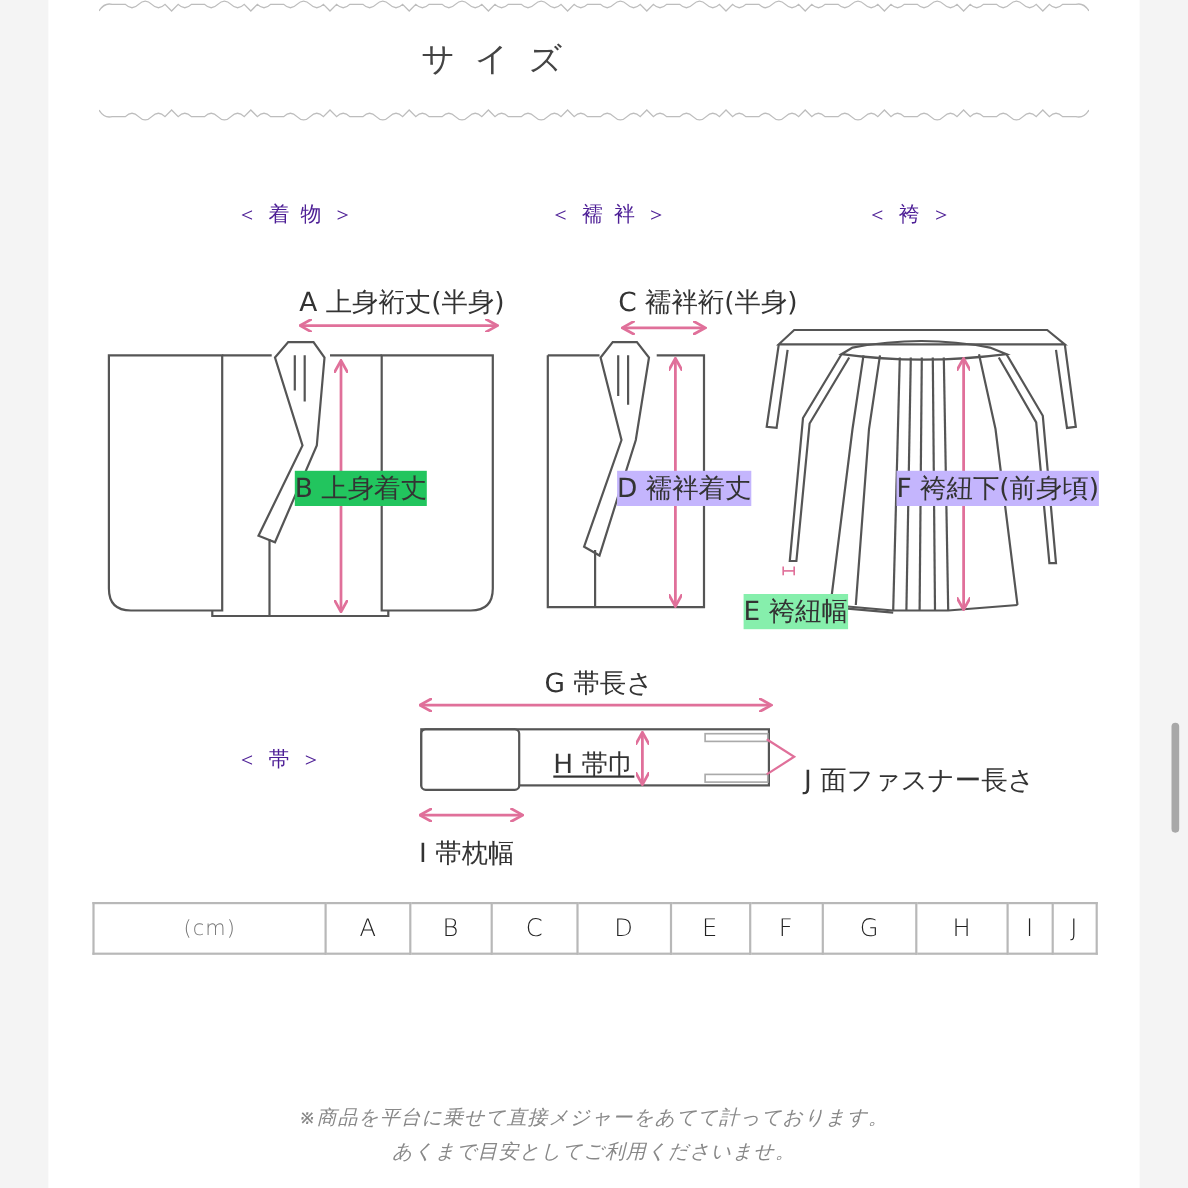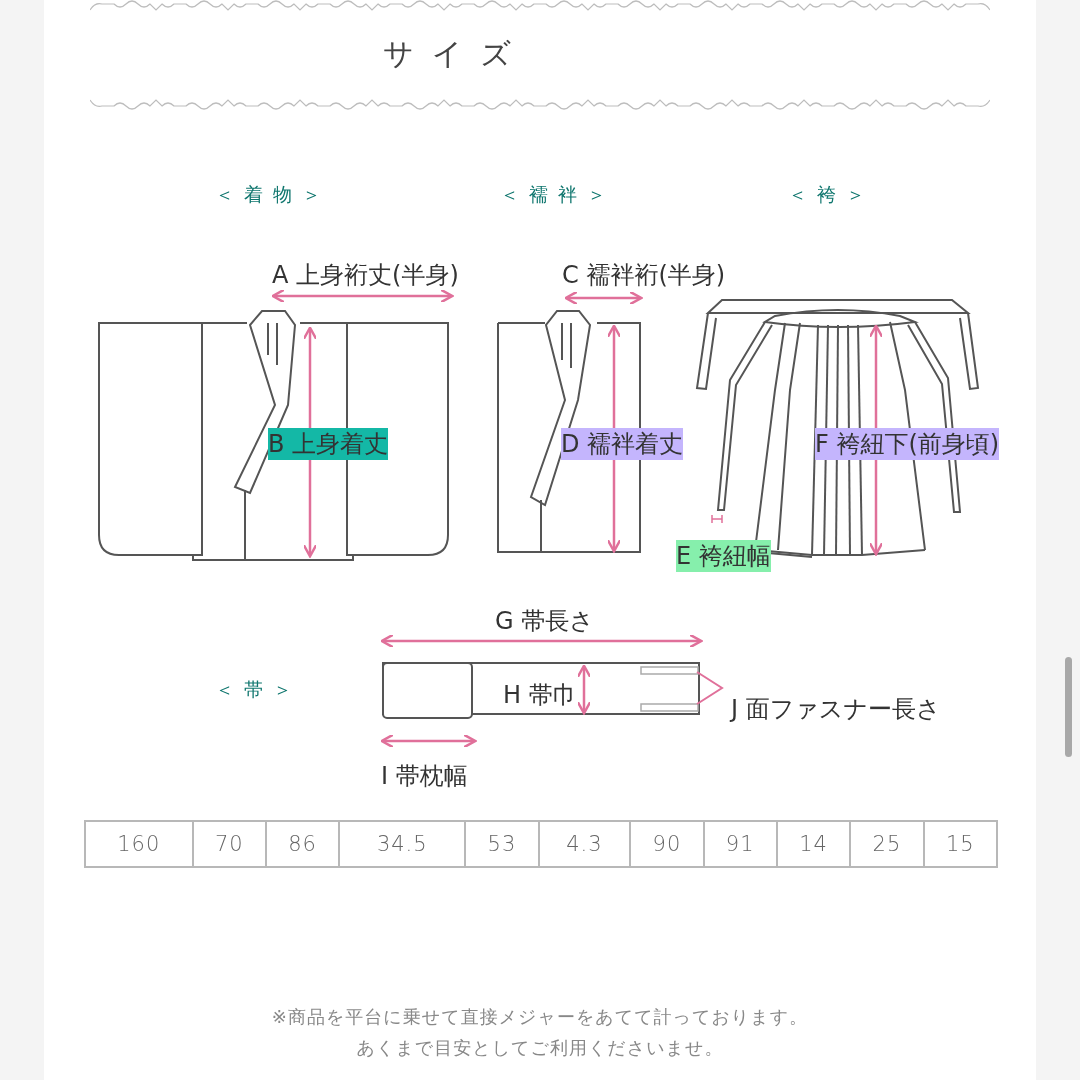--- a/index.html
+++ b/index.html
@@ -13,39 +13,39 @@
     position:absolute; left:44px; top:0; width:992px; height:1080px;
     background:#ffffff;
   }
   .deco { position:absolute; left:90px; width:900px; height:20px; }
   .title {
     position:absolute; left:0; width:912px; top:34px; text-align:center;
     font-family:"DejaVu Serif", serif; font-size:30px; letter-spacing:18px;
     color:#444; font-weight:300;
   }
   .section-label {
-    position:absolute; font-size:19px; color:#0f766e; letter-spacing:2px; white-space:nowrap;
+    position:absolute; font-size:19px; color:#4c1d95; letter-spacing:2px; white-space:nowrap;
   }
   .diag-label {
     position:absolute; font-size:24px; color:#333; white-space:nowrap; background:transparent;
   }
   svg.drawing { position:absolute; left:0; top:0; }
   table.size {
     position:absolute; left:84px; top:820px; width:914px;
     border-collapse:collapse; font-size:21px; color:#666;
   }
   table.size td {
     border:2px solid #b8b8b8; height:44px; text-align:center; padding:0;
     font-family:"DejaVu Sans", sans-serif; font-weight:300; letter-spacing:1px;
   }
   table.size tr.head td { color:#222; font-size:22px; }
   table.size tr.head td.unit { color:#777; font-size:19px; }
   .note {
     position:absolute; left:0; width:1080px; text-align:center; font-size:18px;
-    color:#888; line-height:30px; letter-spacing:1px;
+    color:#888; line-height:30px; letter-spacing:1px;font-style:italic;
   }
   .scrollbar-track { position:absolute; left:1062px; top:650px; width:12px; height:110px; }
   .scrollbar-thumb {
     position:absolute; left:1065px; top:657px; width:7px; height:100px;
     background:#a8a8a8; border-radius:4px;
   }
 </style>
 </head>
 <body>
 
@@ -132,44 +132,44 @@
     <line x1="712" y1="515" x2="712" y2="523" stroke-width="1.5"></line>
     <line x1="722" y1="515" x2="722" y2="523" stroke-width="1.5"></line>
     <line x1="383" y1="641" x2="700" y2="641" marker-start="url(#ah)" marker-end="url(#ah)"></line>
     <line x1="584" y1="667" x2="584" y2="712" marker-start="url(#ah)" marker-end="url(#ah)"></line>
     <line x1="383" y1="741" x2="474" y2="741" marker-start="url(#ah)" marker-end="url(#ah)"></line>
     <path d="M697,672 L722,688 L697,704" stroke-width="2"></path>
   </g>
 </svg>
 
 <div class="diag-label" style="left:272px; top:259px;">A 上身裄丈(半身)</div>
-<div class="diag-label" style="left:268px; top:428px; background:#14b8a6;">B 上身着丈</div>
+<div class="diag-label" style="left:268px; top:428px; background:#22c55e;">B 上身着丈</div>
 <div class="diag-label" style="left:562px; top:259px;">C 襦袢裄(半身)</div>
 <div class="diag-label" style="left:561px; top:428px; background:#c4b5fd;">D 襦袢着丈</div>
 <div class="diag-label" style="left:676px; top:540px; background:#86efac;">E 袴紐幅</div>
 <div class="diag-label" style="left:815px; top:428px; background:#c4b5fd;">F 袴紐下(前身頃)</div>
 <div class="diag-label" style="left:495px; top:605px;">G 帯長さ</div>
-<div class="diag-label" style="left:503px; top:679px;">H 帯巾</div>
+<div class="diag-label" style="left:503px; top:679px;text-decoration:underline;">H 帯巾</div>
 <div class="diag-label" style="left:381px; top:760px;">I 帯枕幅</div>
 <div class="diag-label" style="left:731px; top:678px;margin-top:15px;">J 面ファスナー長さ</div>
 
 <table class="size">
   <tbody>
-  <tr>
-    <td>160</td>
-    <td>70</td>
-    <td>86</td>
-    <td>34.5</td>
-    <td>53</td>
-    <td>4.3</td>
-    <td>90</td>
-    <td>91</td>
-    <td>14</td>
-    <td>25</td>
-    <td>15</td>
+      <tr class="head">
+    <td class="unit">(cm)</td>
+    <td>A</td>
+    <td>B</td>
+    <td>C</td>
+    <td>D</td>
+    <td>E</td>
+    <td>F</td>
+    <td>G</td>
+    <td>H</td>
+    <td>I</td>
+    <td>J</td>
   </tr>
 </tbody>
   </table>
 
 <div class="note" style="top:1002px;">※商品を平台に乗せて直接メジャーをあてて計っております。</div>
 <div class="note" style="top:1033px;">あくまで目安としてご利用くださいませ。</div>
 
 <div class="scrollbar-track"></div>
 <div class="scrollbar-thumb"></div>
 

